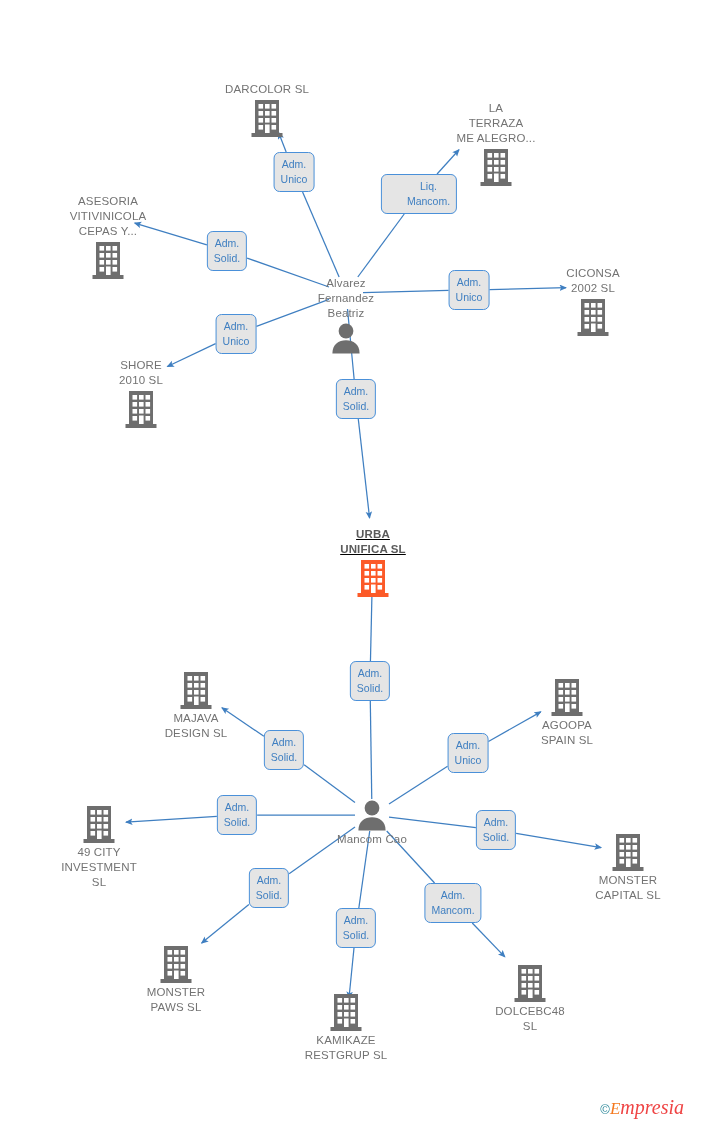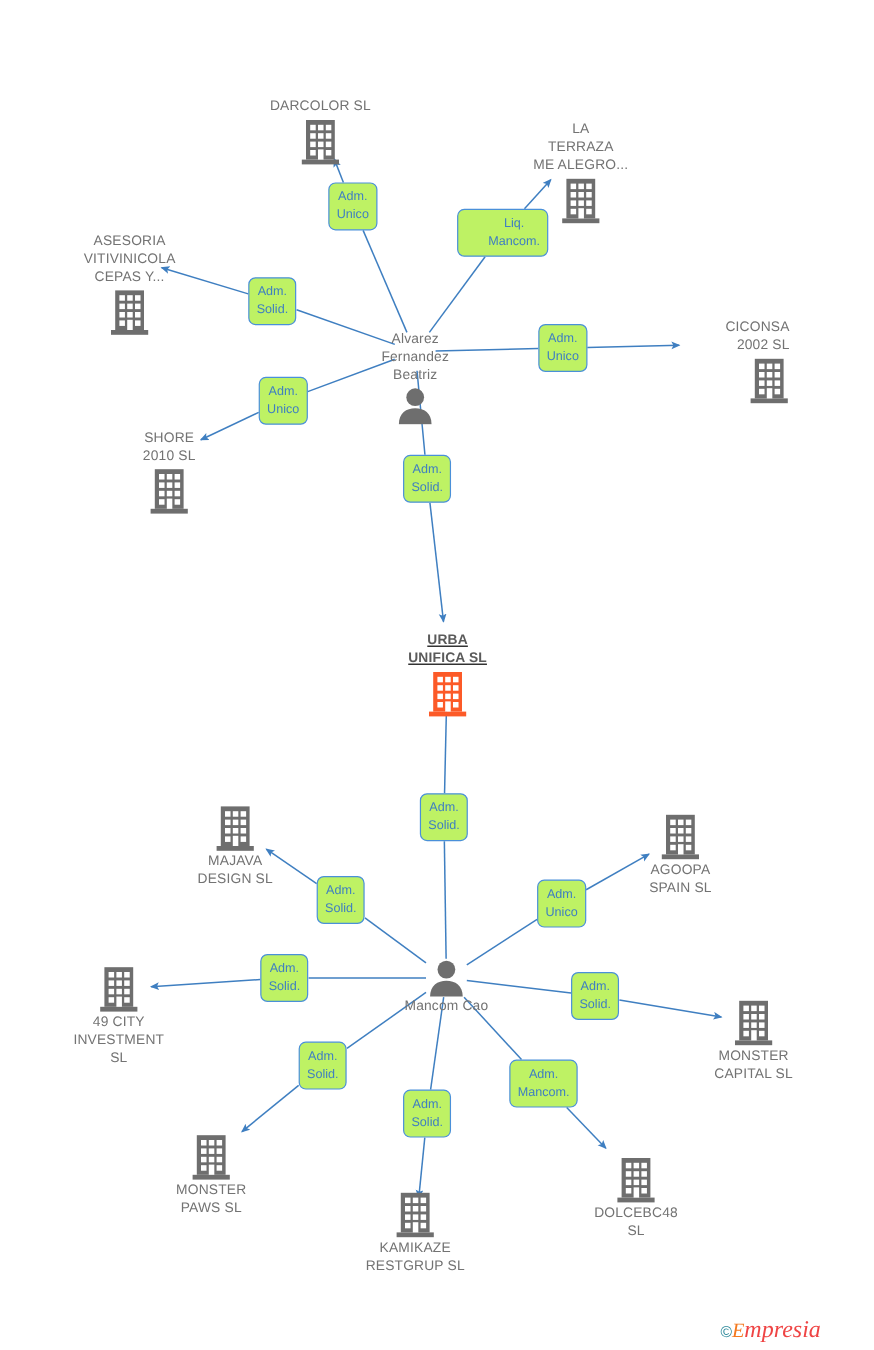--- a/index.html
+++ b/index.html
@@ -48,21 +48,21 @@
   }
   .node.label-below .node-label {
     margin-top: 1px;
   }
   .node.label-above .node-label {
     margin-bottom: 1px;
   }
   .edge-label {
     position: absolute;
     box-sizing: border-box;
-    background: #bef264;
+    background: #e5e5e5;
     border: 1.3px solid #4a90d9;
     border-radius: 6px;
     color: #3f7fc1;
     font-size: 10.5px;
     line-height: 14.5px;
     text-align: center;
     padding: 4px 6px 5px 6px;
     white-space: pre-line;
     transform: translate(-50%, -50%);
     box-shadow: 0 0 0 0 rgba(0,0,0,0);
@@ -149,21 +149,21 @@
             <rect x="15" y="13" width="4.6" height="4.6" fill="#ffffff"></rect>
             <rect x="21.5" y="13" width="4.6" height="4.6" fill="#ffffff"></rect>
             <rect x="8.5" y="20" width="4.6" height="4.6" fill="#ffffff"></rect>
             <rect x="15" y="20" width="4.6" height="4.6" fill="#ffffff"></rect>
             <rect x="21.5" y="20" width="4.6" height="4.6" fill="#ffffff"></rect>
             <rect x="8.5" y="27" width="4.6" height="4.6" fill="#ffffff"></rect>
             <rect x="21.5" y="27" width="4.6" height="4.6" fill="#ffffff"></rect>
             <rect x="15" y="26.5" width="4.6" height="8.5" fill="#ffffff"></rect>
           </svg></span>
       </div>
-      <div class="node label-above" style="left: 484px; top: 101px;">
+      <div class="node label-above" style="left: 496px; top: 101px;">
         <div class="node-label">LA
 TERRAZA
 ME ALEGRO...</div>
         <span class="icon-wrap"><svg width="34" height="40" viewBox="0 0 34 40" xmlns="http://www.w3.org/2000/svg">
             <rect x="5" y="2" width="24" height="33" fill="#6e6e6e"></rect>
             <rect x="1.5" y="35" width="31" height="4" fill="#6e6e6e"></rect>
             <rect x="8.5" y="6" width="4.6" height="4.6" fill="#ffffff"></rect>
             <rect x="15" y="6" width="4.6" height="4.6" fill="#ffffff"></rect>
             <rect x="21.5" y="6" width="4.6" height="4.6" fill="#ffffff"></rect>
             <rect x="8.5" y="13" width="4.6" height="4.6" fill="#ffffff"></rect>
@@ -191,21 +191,21 @@
             <rect x="15" y="13" width="4.6" height="4.6" fill="#ffffff"></rect>
             <rect x="21.5" y="13" width="4.6" height="4.6" fill="#ffffff"></rect>
             <rect x="8.5" y="20" width="4.6" height="4.6" fill="#ffffff"></rect>
             <rect x="15" y="20" width="4.6" height="4.6" fill="#ffffff"></rect>
             <rect x="21.5" y="20" width="4.6" height="4.6" fill="#ffffff"></rect>
             <rect x="8.5" y="27" width="4.6" height="4.6" fill="#ffffff"></rect>
             <rect x="21.5" y="27" width="4.6" height="4.6" fill="#ffffff"></rect>
             <rect x="15" y="26.5" width="4.6" height="8.5" fill="#ffffff"></rect>
           </svg></span>
       </div>
-      <div class="node label-above" style="left: 593px; top: 266px; text-align: right;">
+      <div class="node label-above" style="left: 593px; top: 266px;">
         <div class="node-label">CICONSA
 2002 SL</div>
         <span class="icon-wrap"><svg width="34" height="40" viewBox="0 0 34 40" xmlns="http://www.w3.org/2000/svg">
             <rect x="5" y="2" width="24" height="33" fill="#6e6e6e"></rect>
             <rect x="1.5" y="35" width="31" height="4" fill="#6e6e6e"></rect>
             <rect x="8.5" y="6" width="4.6" height="4.6" fill="#ffffff"></rect>
             <rect x="15" y="6" width="4.6" height="4.6" fill="#ffffff"></rect>
             <rect x="21.5" y="6" width="4.6" height="4.6" fill="#ffffff"></rect>
             <rect x="8.5" y="13" width="4.6" height="4.6" fill="#ffffff"></rect>
             <rect x="15" y="13" width="4.6" height="4.6" fill="#ffffff"></rect>

